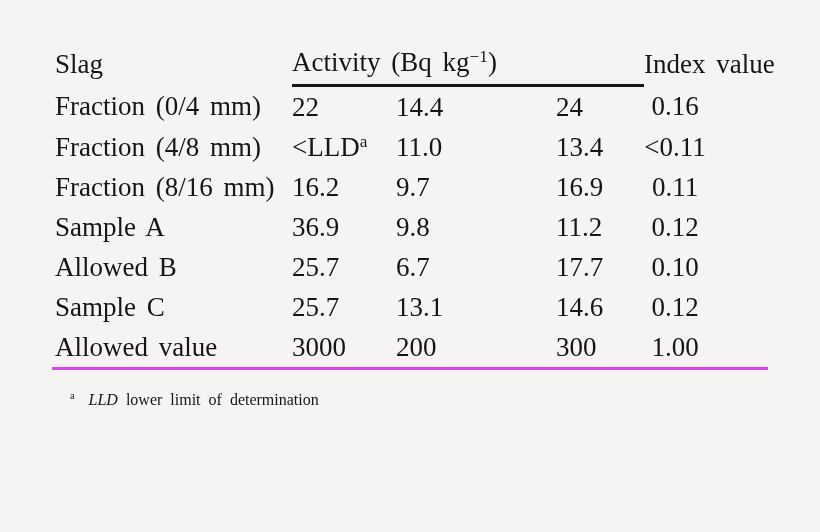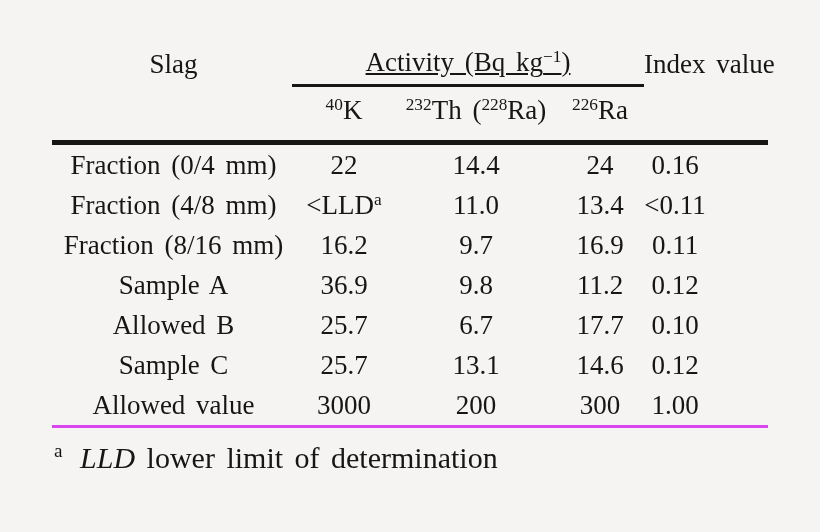--- a/index.html
+++ b/index.html
@@ -28,34 +28,33 @@
     width: 716px;
     margin: 30px 0 0 52px;
   }
   col.c1 { width: 240px; }
   col.c2 { width: 104px; }
   col.c3 { width: 160px; }
   col.c4 { width: 88px; }
   col.c5 { width: 124px; }
   th, td {
     font-weight: normal;
-    text-align: center;
+    text-align: left;
     padding: 0;
     white-space: nowrap;
     overflow: visible;
   }
   tr.tophead th {
     vertical-align: bottom;
     height: 47px;
     padding-bottom: 7px;
     line-height: 30px;
   }
   th.spanner {
     border-bottom: 3px solid #161616;
-    text-decoration: underline;
   }
   tr.subhead th {
     vertical-align: top;
     padding-top: 6px;
     padding-bottom: 13px;
     line-height: 34px;
     border-bottom: 5px solid #161616;
   }
   tbody td {
     height: 40px;
@@ -72,22 +71,22 @@
     padding-right: 62px;
   }
   sup {
     font-size: 64%;
     line-height: 0;
     vertical-align: baseline;
     position: relative;
     top: -0.55em;
   }
   .footnote {
-    margin: 14px 0 0 54px;
-    font-size: 30px;
+    margin: 14px 0 0 70px;
+    font-size: 16px;
     line-height: 32px;
   }
   .footnote sup { margin-right: 6px; }
   em { font-style: italic; }
 </style>
 </head>
 <body>
 
 <div class="page">
   <table class="data-table">
@@ -96,27 +95,20 @@
         <col class="c2">
         <col class="c3">
         <col class="c4">
         <col class="c5">
     </colgroup>
     <thead>
       <tr class="tophead">
         <th class="c1">Slag</th>
         <th class="spanner" colspan="3">Activity (Bq kg<sup>−1</sup>)</th>
         <th class="c5">Index value</th>
-      </tr>
-      <tr class="subhead">
-        <th class="c1"></th>
-        <th><sup>40</sup>K</th>
-        <th><sup>232</sup>Th (<sup>228</sup>Ra)</th>
-        <th><sup>226</sup>Ra</th>
-        <th class="c5"></th>
       </tr>
     </thead>
     <tbody>
         <tr>
           <td class="c1">Fraction (0/4 mm)</td>
           <td class="c2">22</td>
           <td class="c3">14.4</td>
           <td class="c4">24</td>
           <td class="c5">0.16</td>
         </tr>

